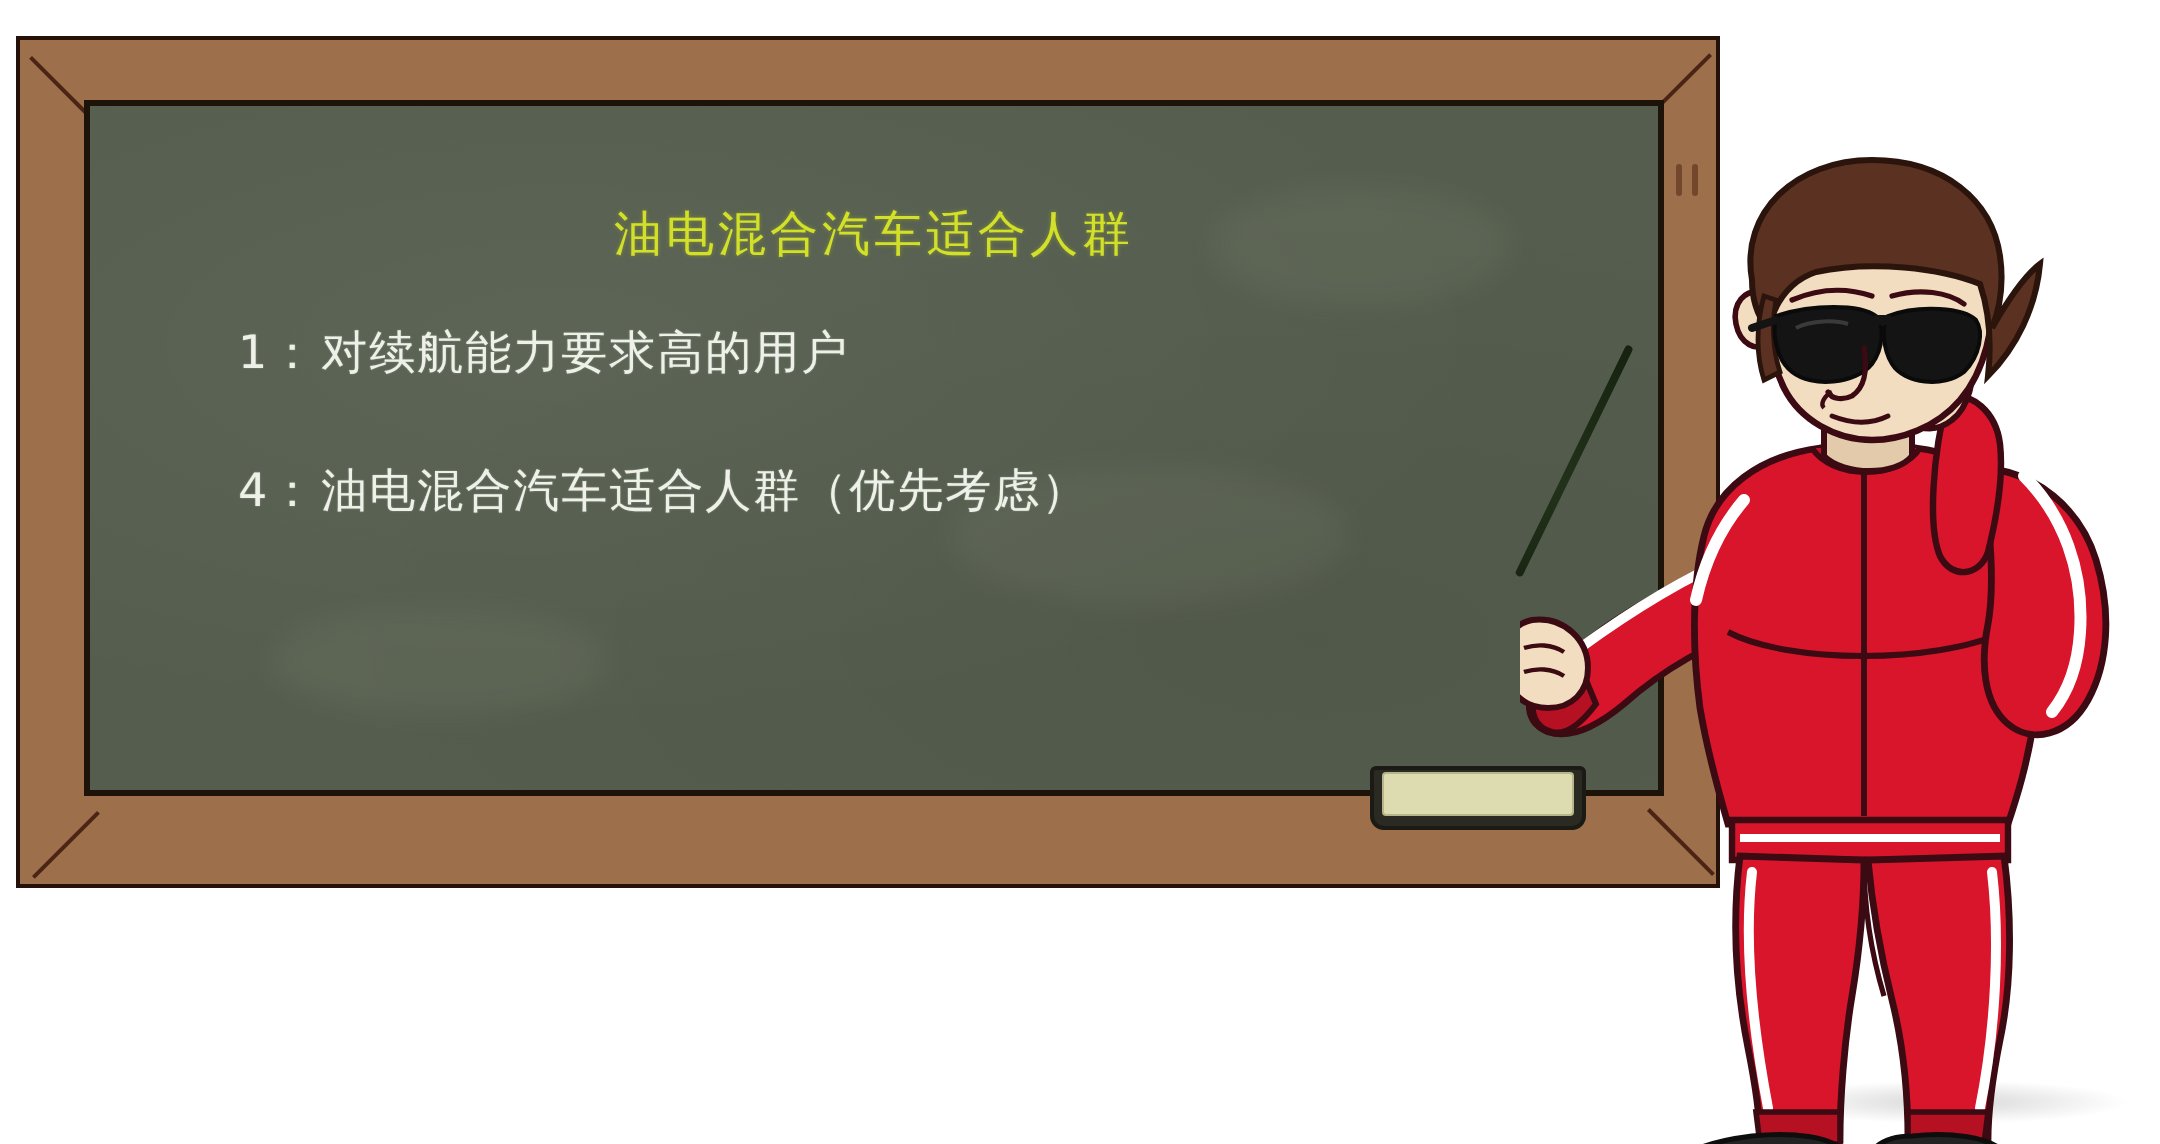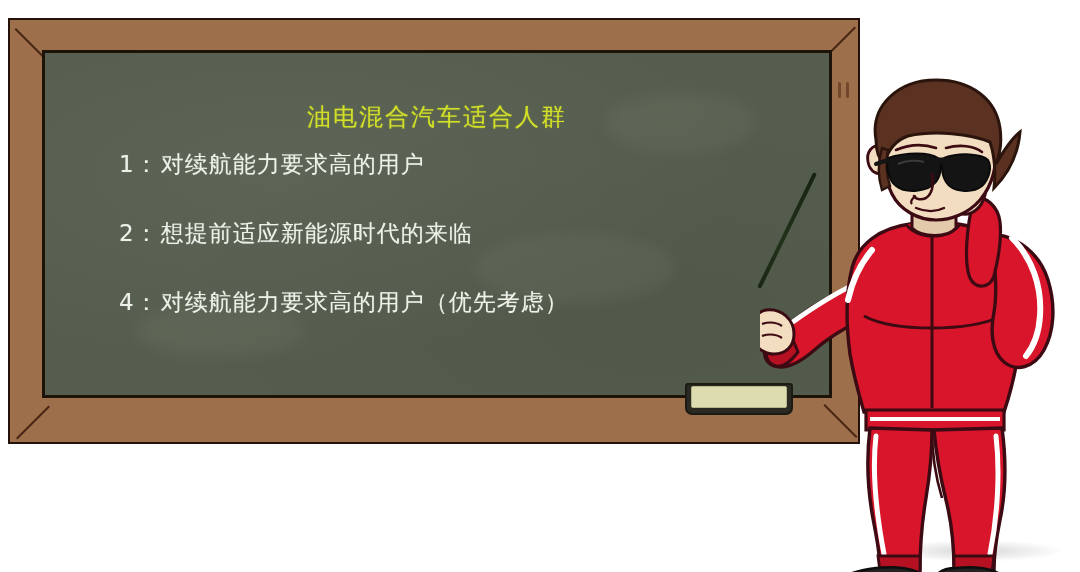--- a/index.html
+++ b/index.html
@@ -107,20 +107,21 @@
     width: 640px;
   }
   .board-line {
     color: #edf1e8;
     font-size: 23px;
     line-height: 1;
     margin-bottom: 46px;
     letter-spacing: 1px;
     white-space: nowrap;
     text-shadow: 0 0 1px rgba(255,255,255,0.35);
+    margin-top: 13px;
   }
   .board-line .num { margin-right: 2px; }
 
   
   .eraser {
     position: absolute;
     left: 675px;
     top: 355px;
     width: 108px;
     height: 40px;
@@ -198,24 +199,21 @@
       <div class="smudge s2"></div>
       <div class="smudge s3"></div>
 
       <div class="board-title">油电混合汽车适合人群</div>
 
       <div class="board-lines">
         <div class="board-line">
           <span class="num">1：</span><span>对续航能力要求高的用户</span>
         </div>
         <div class="board-line">
-          <span class="num">2：</span><span>想提前适应新能源时代的来临</span>
-        </div>
-        <div class="board-line">
-          <span class="num">4：</span><span>对续航能力要求高的用户（优先考虑）</span>
+          <span class="num">4：</span><span>油电混合汽车适合人群（优先考虑）</span>
         </div>
       </div>
     </div>
 
     <div class="eraser">
       <div class="eraser-body"></div>
       <div class="eraser-felt"></div>
     </div>
   </div>
 

